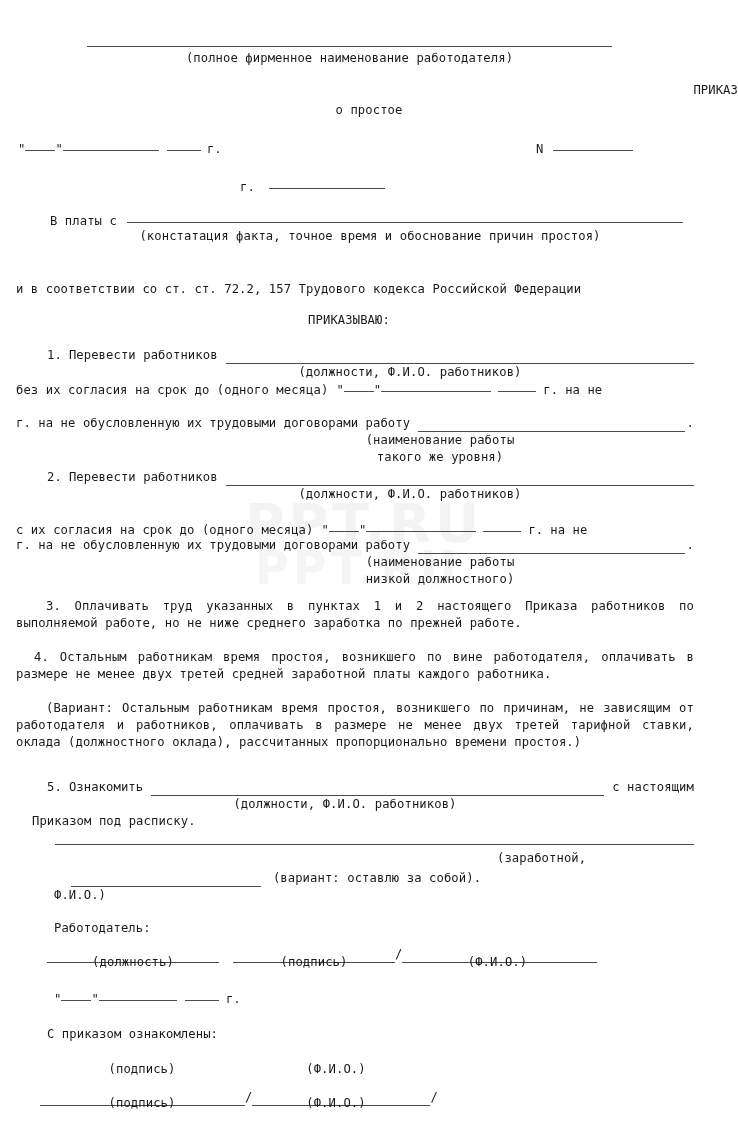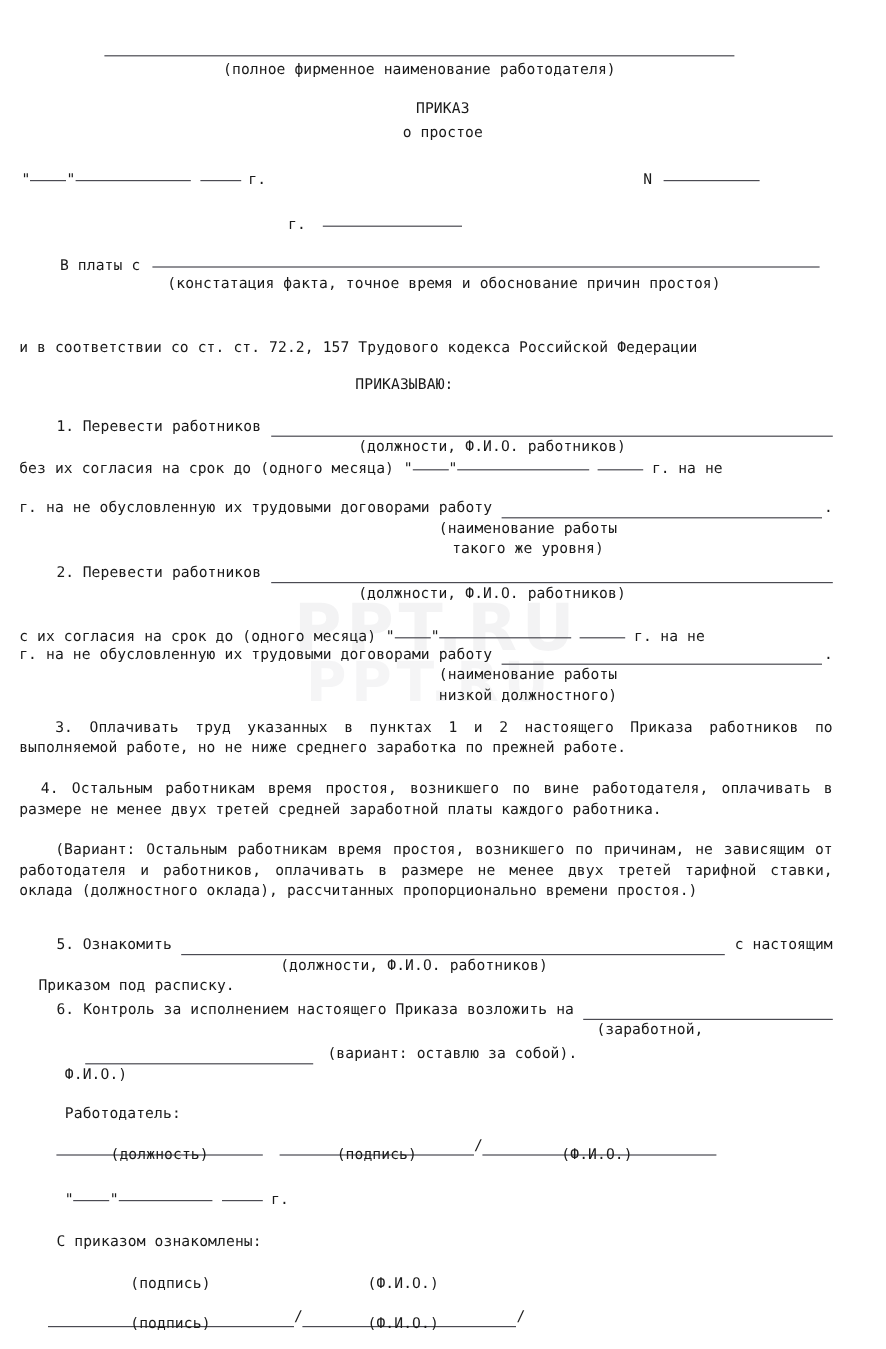--- a/index.html
+++ b/index.html
@@ -78,21 +78,21 @@
   <div class="watermark">PPT.RU</div>
   <div class="watermark wm2">PPT.RU</div>
 
   <div class="content">
 
     <div class="blk" style="left:87px; top:46px; width:525px;">
       <span class="rule-b"></span>
     </div>
     <div class="blk ctr" style="left:87px; top:50px; width:525px;">(полное фирменное наименование работодателя)</div>
 
-    <div class="blk ctr" style="left:0px; top:82px; width:738px;">ПРИКАЗ</div>
+    <div class="blk ctr" style="left:0px; top:82px; width:738px;text-align:right;">ПРИКАЗ</div>
     <div class="blk ctr" style="left:0px; top:102px; width:738px;">о простое</div>
 
     <div class="blk nowrap" style="left:18px; top:139px;">
       <span>"</span><span class="rule" style="width:30px;"></span><span>"</span><span class="rule" style="width:96px;"></span><span style="display:inline-block;width:8px;"></span><span class="rule" style="width:34px;"></span><span style="display:inline-block;width:6px;"></span><span>г.</span>
     </div>
 
     <div class="blk nowrap" style="left:536px; top:139px;">
       <span>N</span><span style="display:inline-block;width:10px;"></span><span class="rule" style="width:80px;"></span>
     </div>
 
@@ -100,21 +100,21 @@
       <span>г.</span><span style="display:inline-block;width:14px;"></span><span class="rule" style="width:116px;"></span>
     </div>
 
     <div class="blk nowrap" style="left:50px; top:211px;">
       <span>В платы с</span><span style="display:inline-block;width:10px;"></span><span class="rule" style="width:556px;"></span>
     </div>
     <div class="blk ctr" style="left:60px; top:228px; width:620px;">(констатация факта, точное время и обоснование причин простоя)</div>
 
     <div class="blk just" style="left:16px; top:261px; width:678px;margin-top:20px;">и в соответствии со ст. ст. 72.2, 157 Трудового кодекса Российской Федерации</div>
 
-    <div class="blk ctr" style="left:0px; top:312px; width:674px;">ПРИКАЗЫВАЮ:</div>
+    <div class="blk ctr" style="left:12px; top:312px; width:674px;">ПРИКАЗЫВАЮ:</div>
 
     <div class="blk flexrow" style="left:47px; top:347px; width:647px;">
       <span class="nowrap">1.</span>
       <span style="display:inline-block;width:7px;"></span>
       <span class="nowrap">Перевести работников</span>
       <span style="display:inline-block;width:8px;"></span>
       <span class="rule" style="flex:1 1 auto; min-width:10px;"></span>
     </div>
     <div class="blk ctr" style="left:140px; top:364px; width:540px;">(должности, Ф.И.О. работников)</div>
 
@@ -165,21 +165,20 @@
       <span class="nowrap">Ознакомить</span>
       <span style="display:inline-block;width:8px;"></span>
       <span class="rule" style="flex:1 1 auto; min-width:10px;"></span>
       <span style="display:inline-block;width:8px;"></span>
       <span class="nowrap">с настоящим</span>
     </div>
     <div class="blk ctr" style="left:130px; top:796px; width:430px;">(должности, Ф.И.О. работников)</div>
     <div class="blk" style="left:32px; top:813px;">Приказом под расписку.</div>
 
     <div class="blk flexrow" style="left:47px; top:833px; width:647px;">
-      <span class="nowrap">6. Контроль за исполнением настоящего Приказа возложить на</span>
       <span style="display:inline-block;width:8px;"></span>
       <span class="rule" style="flex:1 1 auto; min-width:10px;"></span>
     </div>
     <div class="blk" style="left:497px; top:850px;">(заработной,</div>
 
     <div class="blk flexrow" style="left:16px; top:870px; width:520px;justify-content:center;">
       <span class="rule" style="width:190px;"></span>
       <span style="display:inline-block;width:12px;"></span>
       <span class="nowrap">(вариант: оставлю за собой).</span>
     </div>

